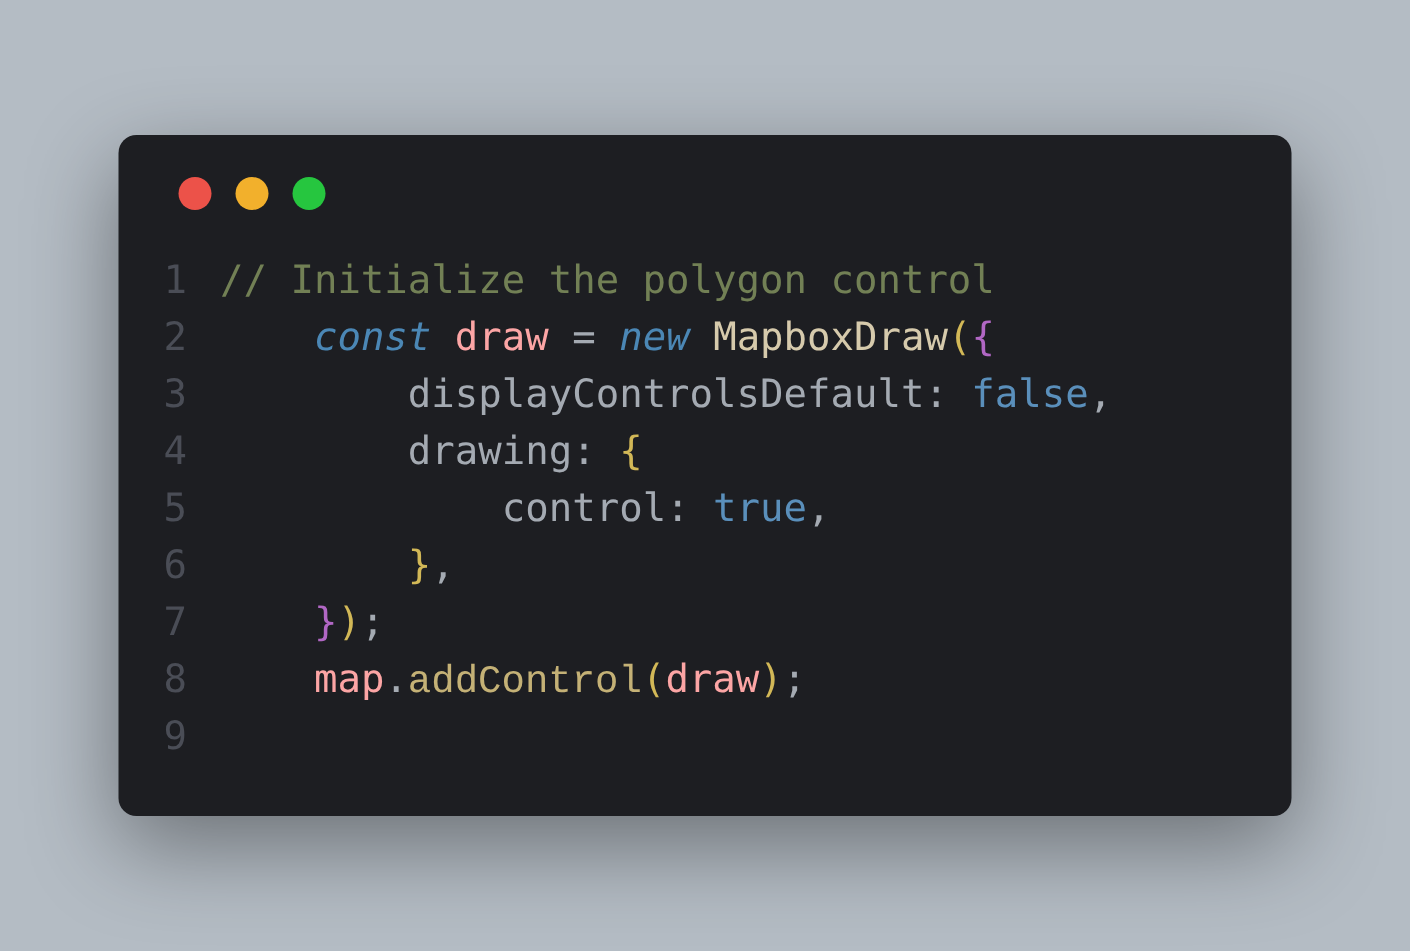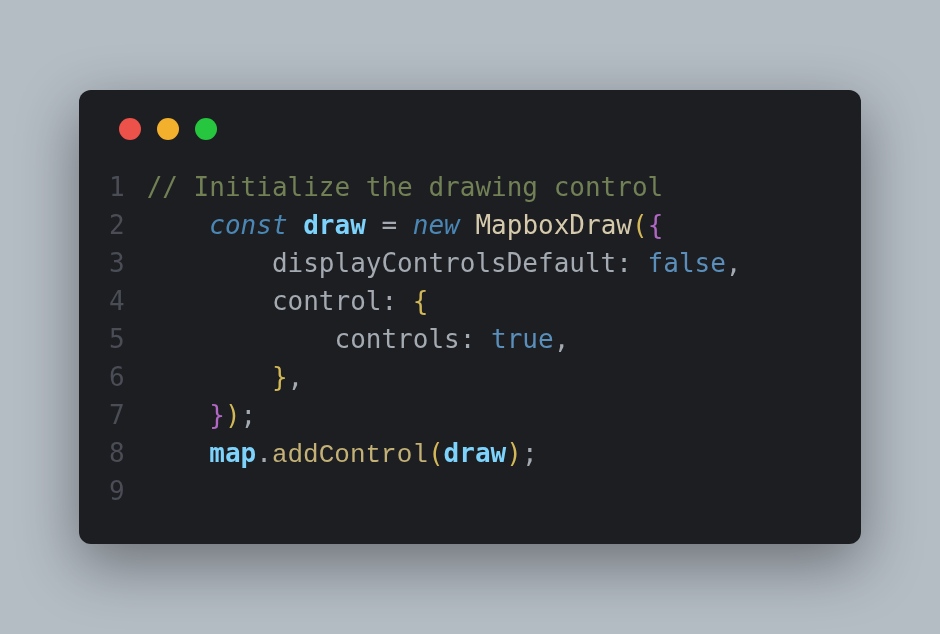--- a/index.html
+++ b/index.html
@@ -54,21 +54,21 @@
     .code {
       display: flex;
       flex-direction: column;
       font-size: 26px;
       line-height: 38px;
       color: #a4aab2;
       white-space: pre;
     }
     .comment { color: #728055; }
     .keyword { color: #4b87b5; font-style: italic; }
-    .declared { color: #7dd3fc; font-weight: bold; }
+    .declared { color: #fca5a5; }
     .class { color: #d6caac; margin-top: 32px; }
     .property { color: #a4aab2; margin-top: 28px; }
     .bool { color: #5a8fbb; }
     .punct { color: #a4aab2; }
     .paren { color: #d2b857; }
     .paren2 { color: #b167c4; }
     .method { color: #c4b176; font-family: Liberation Mono, monospace; }
   </style>
 </head>
 <body>
@@ -85,23 +85,23 @@
       <span>2</span>
       <span>3</span>
       <span>4</span>
       <span>5</span>
       <span>6</span>
       <span>7</span>
       <span>8</span>
       <span>9</span>
     </div>
     <div class="code">
-      <div><span class="comment">// Initialize the drawing control</span></div>
+      <div><span class="comment">// Initialize the polygon control</span></div>
       <div><span>    </span><span class="keyword">const</span><span> </span><span class="declared">draw</span><span> </span><span class="punct">=</span><span> </span><span class="keyword">new</span><span> </span><span class="class">MapboxDraw</span><span class="paren">(</span><span class="paren2">{</span></div>
       <div><span>        </span><span class="property">displayControlsDefault</span><span class="punct">:</span><span> </span><span class="bool">false</span><span class="punct">,</span></div>
-      <div><span>        </span><span class="property">control</span><span class="punct">:</span><span> </span><span class="paren">{</span></div>
-      <div><span>            </span><span class="property">controls</span><span class="punct">:</span><span> </span><span class="bool">true</span><span class="punct">,</span></div>
+      <div><span>        </span><span class="property">drawing</span><span class="punct">:</span><span> </span><span class="paren">{</span></div>
+      <div><span>            </span><span class="property">control</span><span class="punct">:</span><span> </span><span class="bool">true</span><span class="punct">,</span></div>
       <div><span>        </span><span class="paren">}</span><span class="punct">,</span></div>
       <div><span>    </span><span class="paren2">}</span><span class="paren">)</span><span class="punct">;</span></div>
       <div><span>    </span><span class="declared">map</span><span class="punct">.</span><span class="method">addControl</span><span class="paren">(</span><span class="declared">draw</span><span class="paren">)</span><span class="punct">;</span></div>
     </div>
   </div>
 </div>
 
 </body></html>

